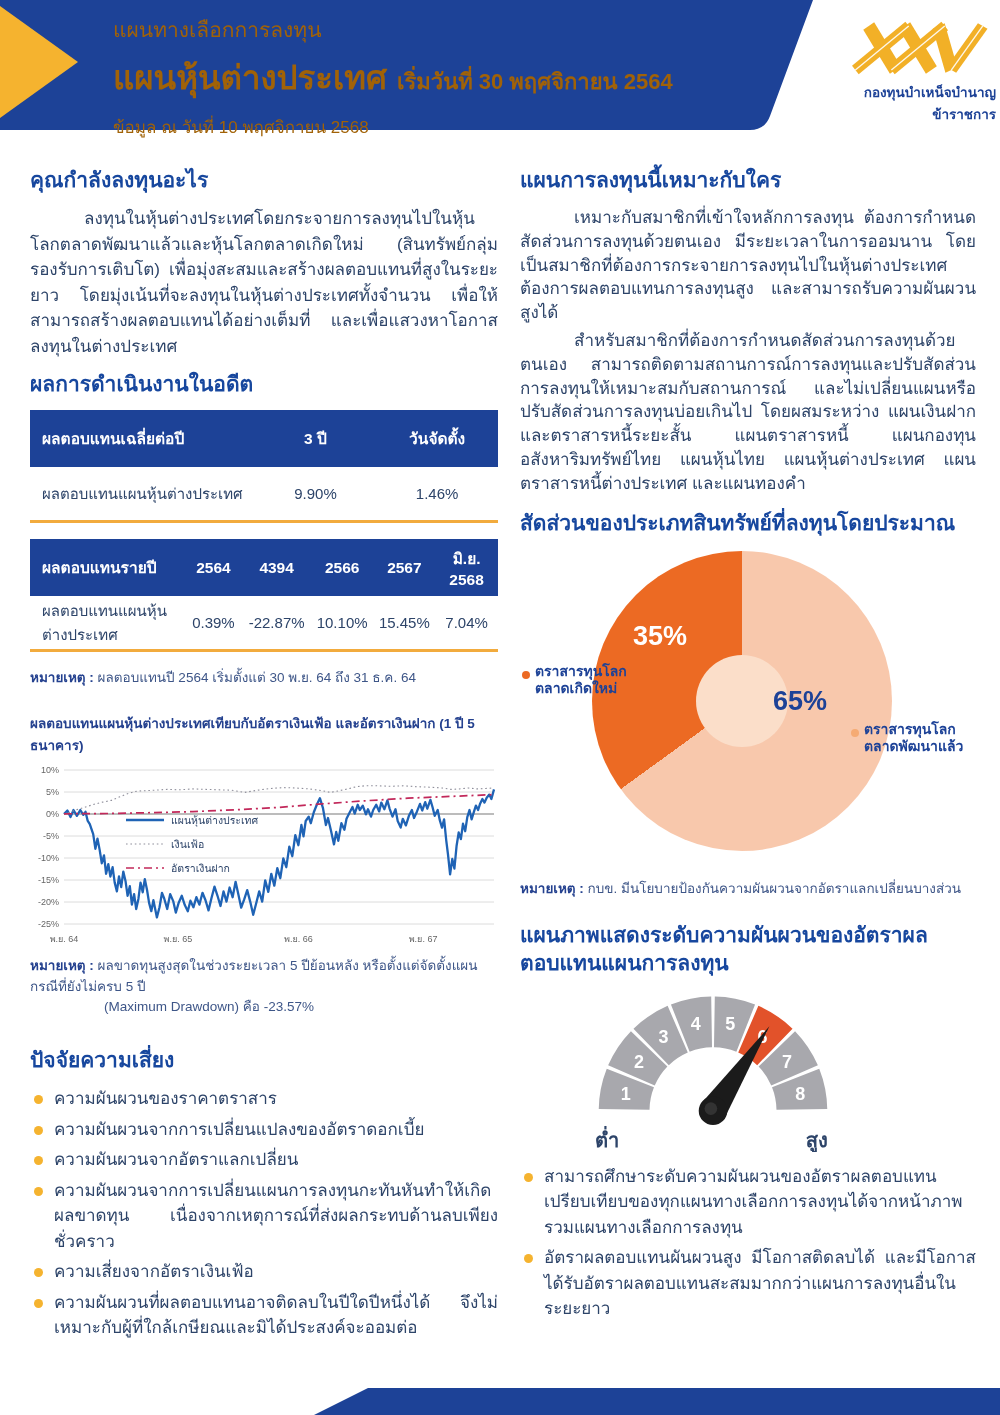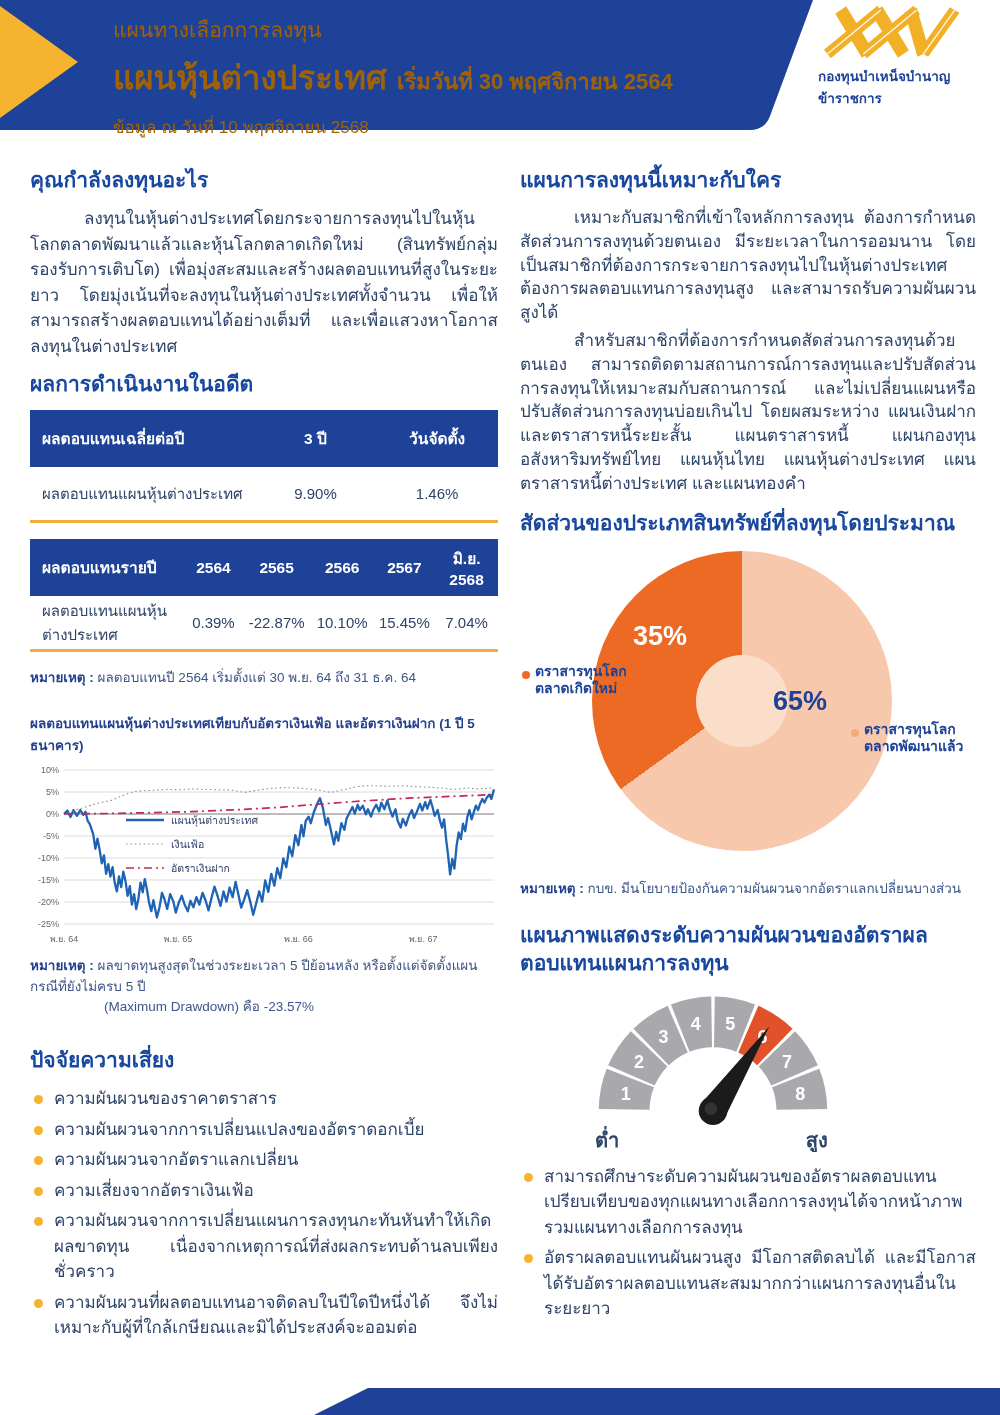--- a/index.html
+++ b/index.html
@@ -15,21 +15,21 @@
 
   
   .hdr{position:absolute;left:0;top:0;width:1000px;height:140px;}
   .hdr svg.bg{position:absolute;left:0;top:0;}
   .hdr-text{position:absolute;left:113px;top:13px;color:#a16207;}
   .kicker{font-size:21px;}
   .title-row{margin-top:5px;white-space:nowrap;}
   .title{font-size:33px;font-weight:700;}
   .title-suffix{font-size:22px;font-weight:700;margin-left:10px;}
   .asof{font-size:17px;margin-top:9px;}
-  .logo{position:absolute;left:818px;top:4px;width:178px;text-align:left;}
+  .logo{position:absolute;left:818px;top:20px;width:178px;text-align:right;}
   .logo-label{color:var(--blue);font-weight:700;font-size:13.5px;margin-top:1px;}
 
   
   .col{position:absolute;top:163px;}
   .col-left{left:30px;width:468px;}
   .col-right{left:520px;width:456px;}
   h2{font-size:21px;font-weight:700;color:var(--head);margin:0 0 10px 0;}
   p.body{font-size:17px;line-height:1.5;color:var(--text);margin:0 0 8px;text-align:justify;text-indent:54px;}
   .col-right p.body{line-height:1.4;margin-bottom:4px;}
 
@@ -125,21 +125,21 @@
         <div class="trow t1">
           <div class="cell">ผลตอบแทนแผนหุ้นต่างประเทศ</div>
           <div class="cell">9.90%</div>
           <div class="cell">1.46%</div>
         </div>
       </div>
     <div class="tbl" id="annual-table">
         <div class="thead t2">
           <div class="cell">ผลตอบแทนรายปี</div>
           <div class="cell">2564</div>
-          <div class="cell">2565</div>
+          <div class="cell">4394</div>
           <div class="cell">2566</div>
           <div class="cell">2567</div>
           <div class="cell">มิ.ย. 2568</div>
         </div>
         <div class="trow t2">
           <div class="cell">ผลตอบแทนแผนหุ้นต่างประเทศ</div>
           <div class="cell">0.39%</div>
           <div class="cell">-22.87%</div>
           <div class="cell">10.10%</div>
           <div class="cell">15.45%</div>
@@ -188,22 +188,22 @@
       <b>หมายเหตุ :</b>
       <span>ผลขาดทุนสูงสุดในช่วงระยะเวลา 5 ปีย้อนหลัง หรือตั้งแต่จัดตั้งแผน กรณีที่ยังไม่ครบ 5 ปี</span>
       <span class="indent2">(Maximum Drawdown) คือ -23.57%</span>
     </p>
 
     <h2 class="h-risk">ปัจจัยความเสี่ยง</h2>
     <ul class="bullets" id="risk-bullets">
         <li>ความผันผวนของราคาตราสาร</li>
         <li>ความผันผวนจากการเปลี่ยนแปลงของอัตราดอกเบี้ย</li>
         <li>ความผันผวนจากอัตราแลกเปลี่ยน</li>
+        <li>ความผันผวนจากการเปลี่ยนแผนการลงทุนกะทันหันทำให้เกิดผลขาดทุน เนื่องจากเหตุการณ์ที่ส่งผลกระทบด้านลบเพียงชั่วคราว</li>
         <li>ความเสี่ยงจากอัตราเงินเฟ้อ</li>
-        <li>ความผันผวนจากการเปลี่ยนแผนการลงทุนกะทันหันทำให้เกิดผลขาดทุน เนื่องจากเหตุการณ์ที่ส่งผลกระทบด้านลบเพียงชั่วคราว</li>
         <li>ความผันผวนที่ผลตอบแทนอาจติดลบในปีใดปีหนึ่งได้ จึงไม่เหมาะกับผู้ที่ใกล้เกษียณและมิได้ประสงค์จะออมต่อ</li>
       </ul>
   </section>
 
   <section class="col col-right">
     <h2>แผนการลงทุนนี้เหมาะกับใคร</h2>
     <p class="body">เหมาะกับสมาชิกที่เข้าใจหลักการลงทุน ต้องการกำหนดสัดส่วนการลงทุนด้วยตนเอง มีระยะเวลาในการออมนาน โดยเป็นสมาชิกที่ต้องการกระจายการลงทุนไปในหุ้นต่างประเทศ ต้องการผลตอบแทนการลงทุนสูง และสามารถรับความผันผวนสูงได้</p>
     <p class="body">สำหรับสมาชิกที่ต้องการกำหนดสัดส่วนการลงทุนด้วยตนเอง สามารถติดตามสถานการณ์การลงทุนและปรับสัดส่วนการลงทุนให้เหมาะสมกับสถานการณ์ และไม่เปลี่ยนแผนหรือปรับสัดส่วนการลงทุนบ่อยเกินไป โดยผสมระหว่าง แผนเงินฝากและตราสารหนี้ระยะสั้น แผนตราสารหนี้ แผนกองทุนอสังหาริมทรัพย์ไทย แผนหุ้นไทย แผนหุ้นต่างประเทศ แผนตราสารหนี้ต่างประเทศ และแผนทองคำ</p>
 
     <h2 style="margin-top:10px;">สัดส่วนของประเภทสินทรัพย์ที่ลงทุนโดยประมาณ</h2>

